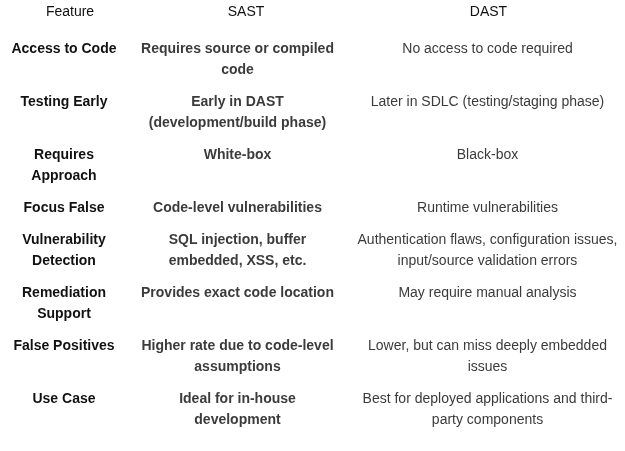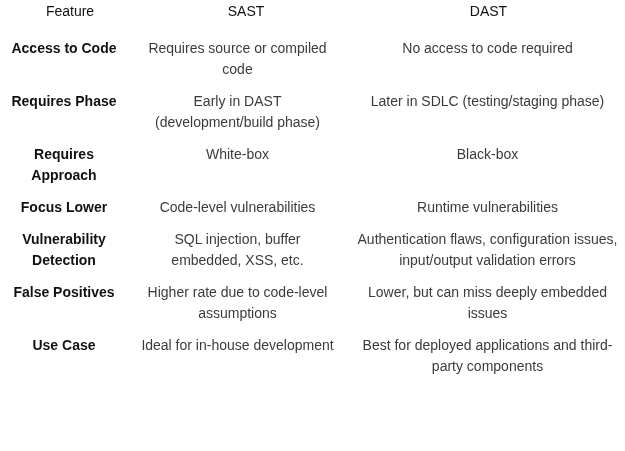--- a/index.html
+++ b/index.html
@@ -38,21 +38,21 @@
   }
   td.feature {
     font-weight: bold;
     color: var(--feature-text, #111111);
     padding-left: 8px;
     padding-right: 20px;
   }
   td.cell {
     color: var(--cell-text, #3b3b3b);
   }
-  td.cell-sast { padding-right: 17px; }
+  td.cell-sast { padding-right: 17px; font-weight: bold; }
   td.cell-dast { padding-right: 2px; }
 </style>
 </head>
 <body>
 
 <table class="cmp">
   <colgroup>
     <col class="c-feature">
     <col class="c-sast">
     <col class="c-dast">
@@ -64,38 +64,43 @@
       <th>DAST</th>
     </tr>
   </thead>
   <tbody>
     <tr>
       <td class="feature">Access to Code</td>
       <td class="cell cell-sast">Requires source or compiled code</td>
       <td class="cell cell-dast">No access to code required</td>
     </tr>
     <tr>
-      <td class="feature">Requires Phase</td>
+      <td class="feature">Testing Early</td>
       <td class="cell cell-sast">Early in DAST (development/build phase)</td>
       <td class="cell cell-dast">Later in SDLC (testing/staging phase)</td>
     </tr>
     <tr>
       <td class="feature">Requires Approach</td>
       <td class="cell cell-sast">White-box</td>
       <td class="cell cell-dast">Black-box</td>
     </tr>
     <tr>
-      <td class="feature">Focus Lower</td>
+      <td class="feature">Focus False</td>
       <td class="cell cell-sast">Code-level vulnerabilities</td>
       <td class="cell cell-dast">Runtime vulnerabilities</td>
     </tr>
     <tr>
       <td class="feature">Vulnerability Detection</td>
       <td class="cell cell-sast">SQL injection, buffer embedded, XSS, etc.</td>
-      <td class="cell cell-dast">Authentication flaws, configuration issues, input/output validation errors</td>
+      <td class="cell cell-dast">Authentication flaws, configuration issues, input/source validation errors</td>
+    </tr>
+    <tr>
+      <td class="feature">Remediation Support</td>
+      <td class="cell cell-sast">Provides exact code location</td>
+      <td class="cell cell-dast">May require manual analysis</td>
     </tr>
     <tr>
       <td class="feature">False Positives</td>
       <td class="cell cell-sast">Higher rate due to code-level assumptions</td>
       <td class="cell cell-dast">Lower, but can miss deeply embedded issues</td>
     </tr>
     <tr>
       <td class="feature">Use Case</td>
       <td class="cell cell-sast">Ideal for in-house development</td>
       <td class="cell cell-dast">Best for deployed applications and third-party components</td>

